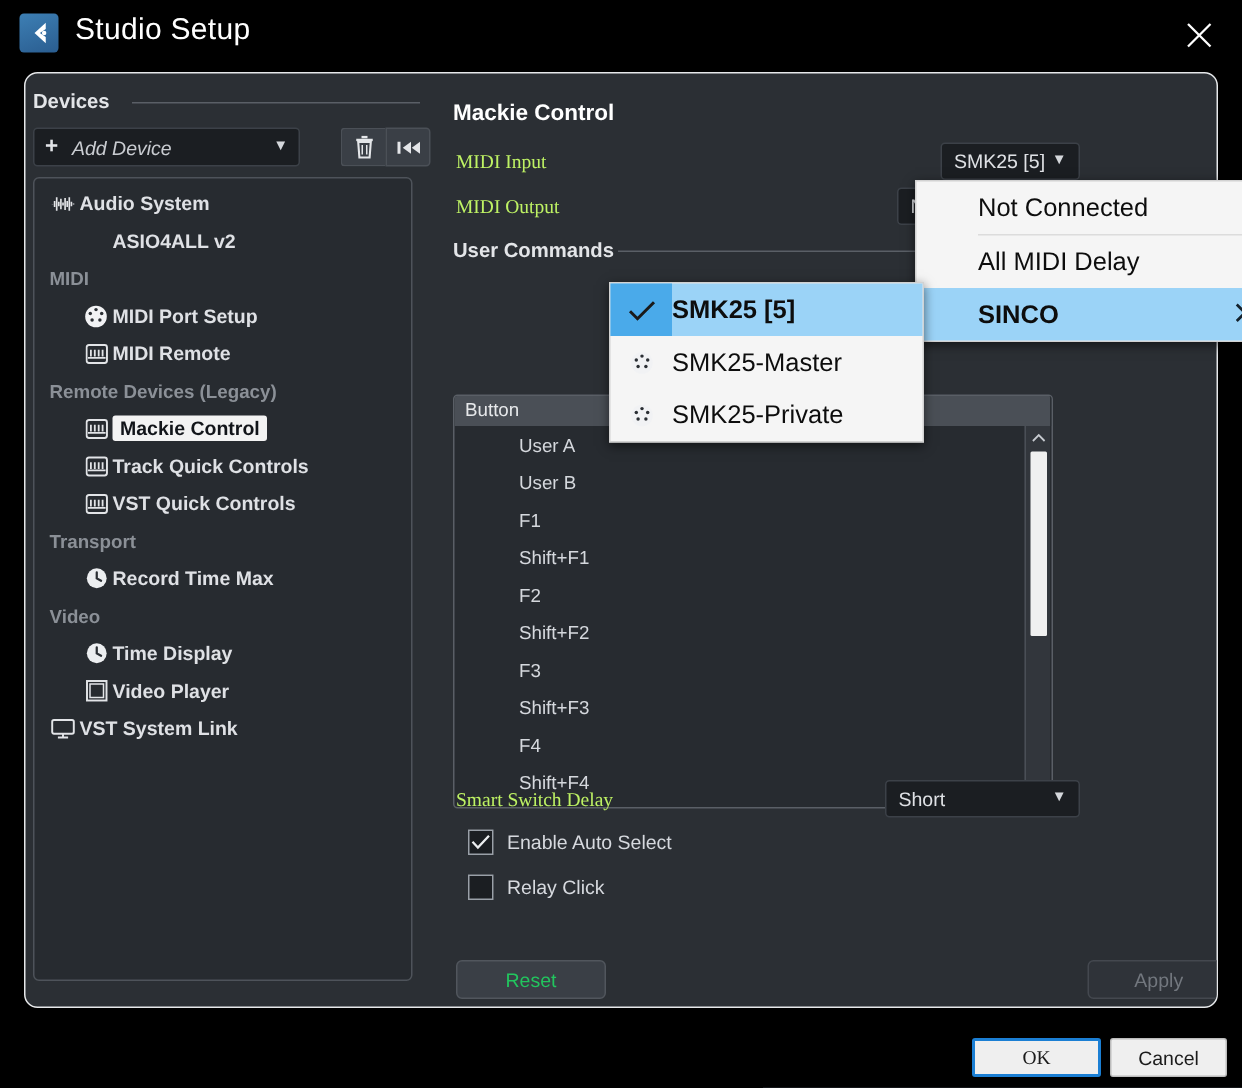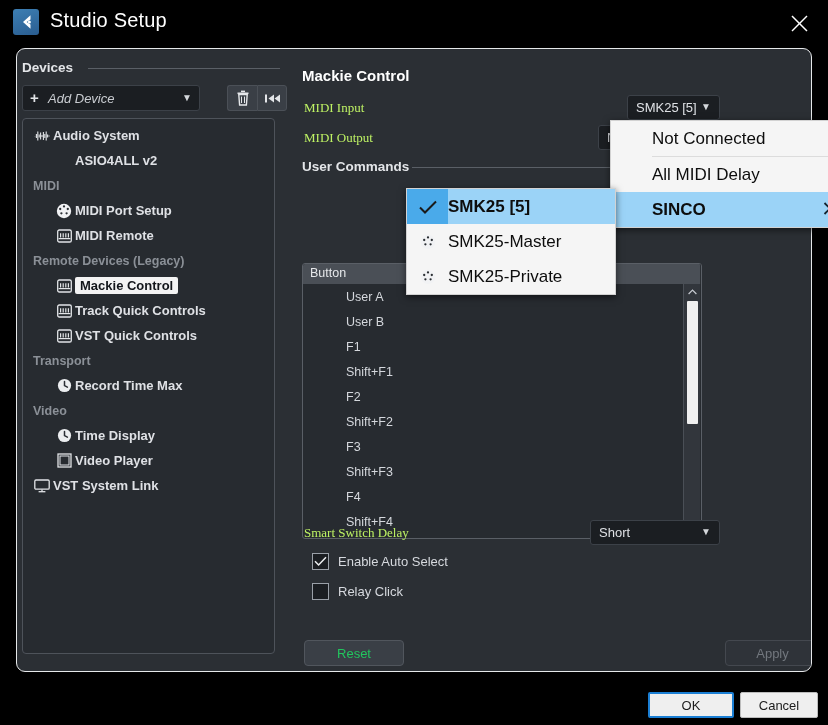--- a/index.html
+++ b/index.html
@@ -383,21 +383,21 @@
       <span class="chk-lbl" style="left:36px;top:494px;">Enable Auto Select</span>
 
       <div class="chk" style="left:10px;top:523px;"></div>
       <span class="chk-lbl" style="left:36px;top:524px;">Relay Click</span>
 
       <div class="btn" style="left:2px;top:580px;width:100px;">Reset</div>
       <div class="btn disabled" style="left:423px;top:580px;width:95px;">Apply</div>
     </div>
   </div>
 
-  <div class="footer-btn primary" style="left:648px;top:692px;width:86px;">OK</div>
+  <div class="footer-btn primary" style="left:648px;top:692px;width:86px;font-family:Liberation Serif, serif;">OK</div>
   <div class="footer-btn" style="left:740px;top:692px;width:78px;">Cancel</div>
 
   <div class="menu menu-top">
     <div id="menu-top-host">
         <div class="menu-item">
           <span class="mi-lbl">Not Connected</span>
         </div>
         <div class="menu-sep"></div>
         <div class="menu-item">
           <span class="mi-lbl">All MIDI Delay</span>

